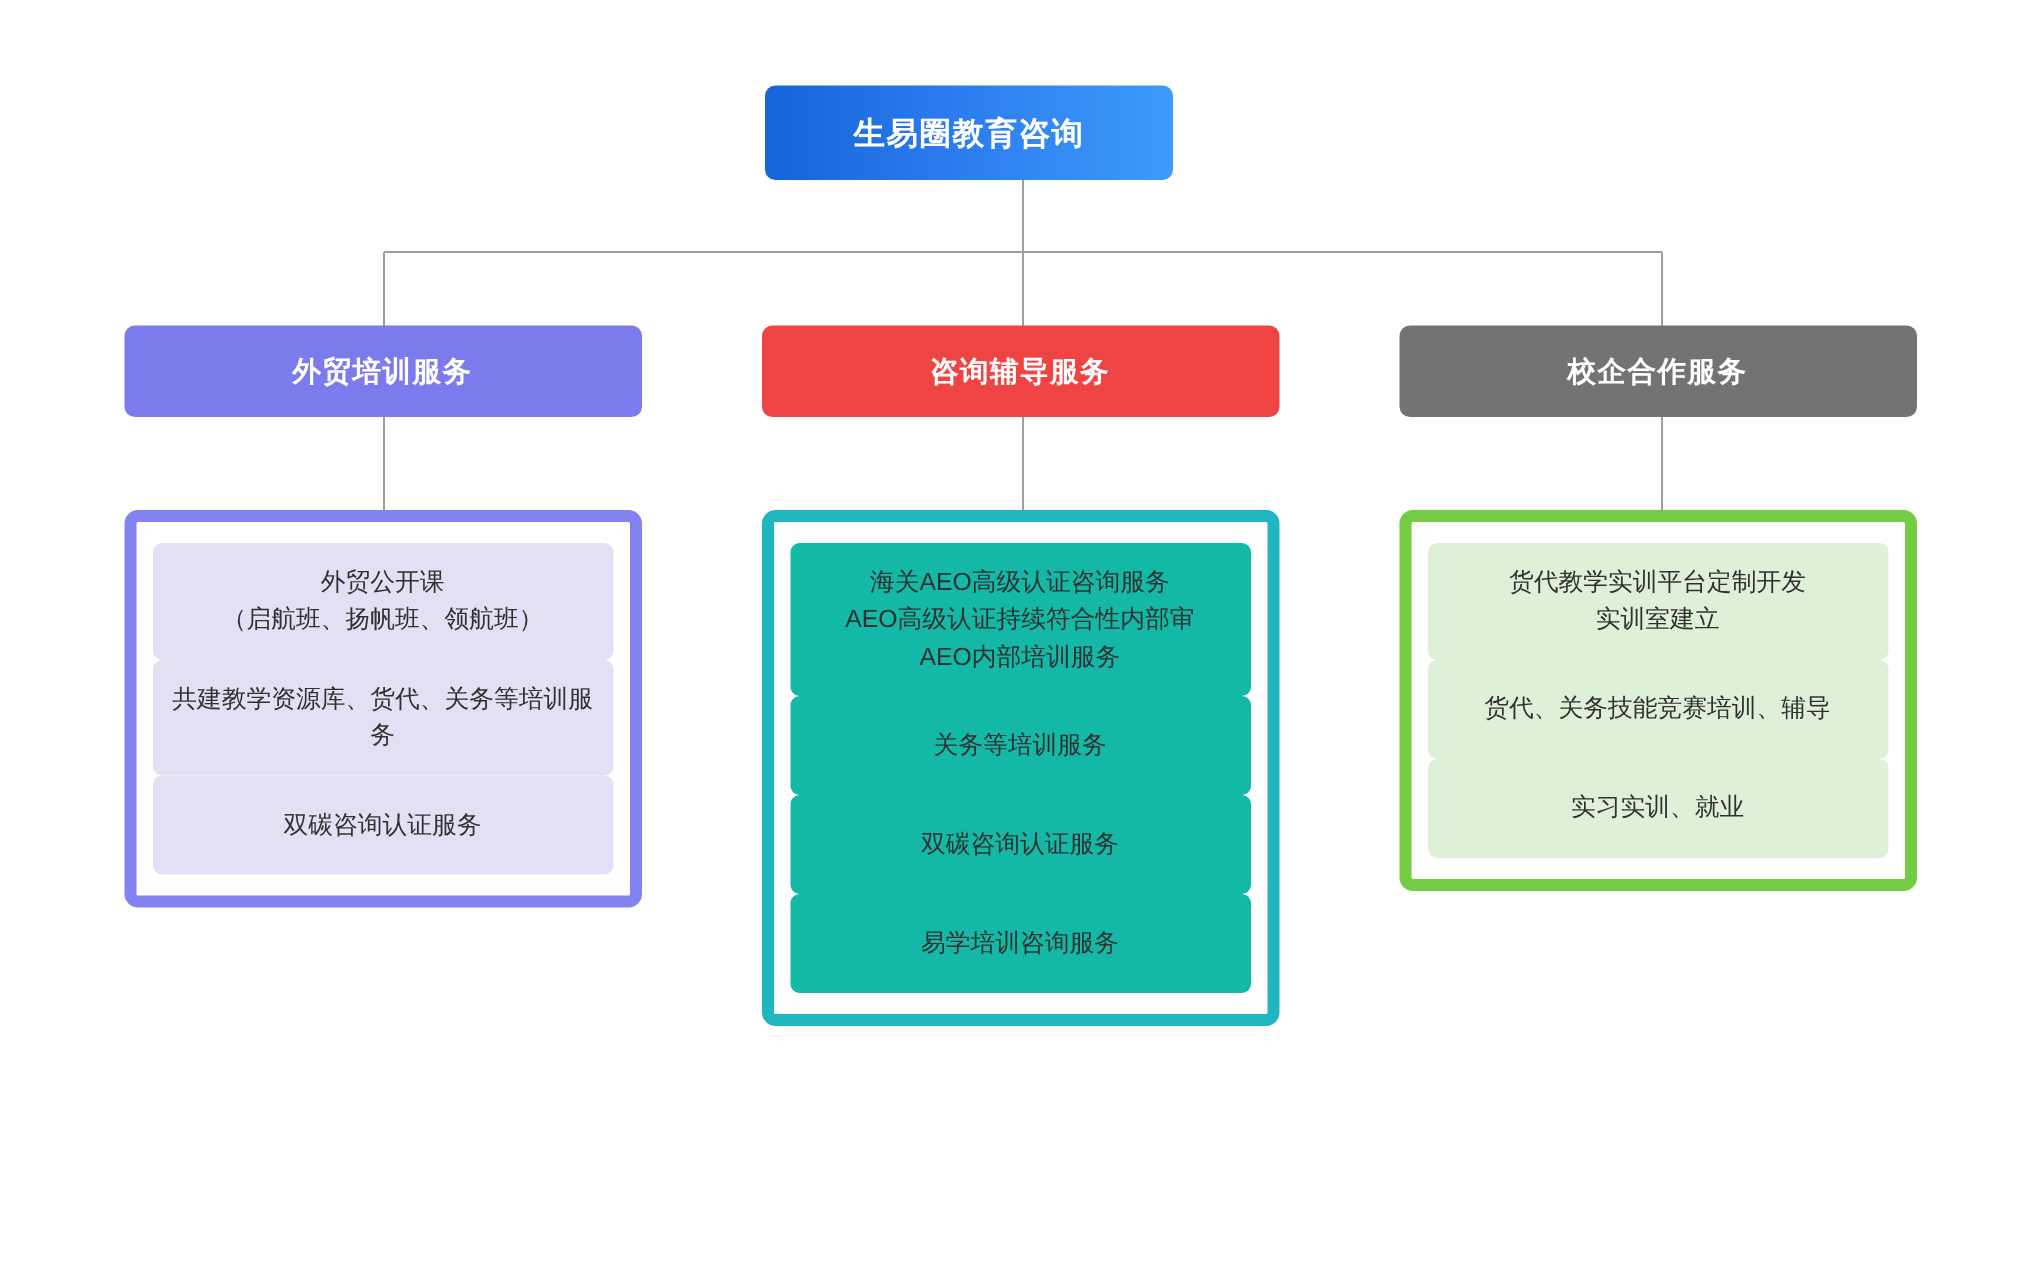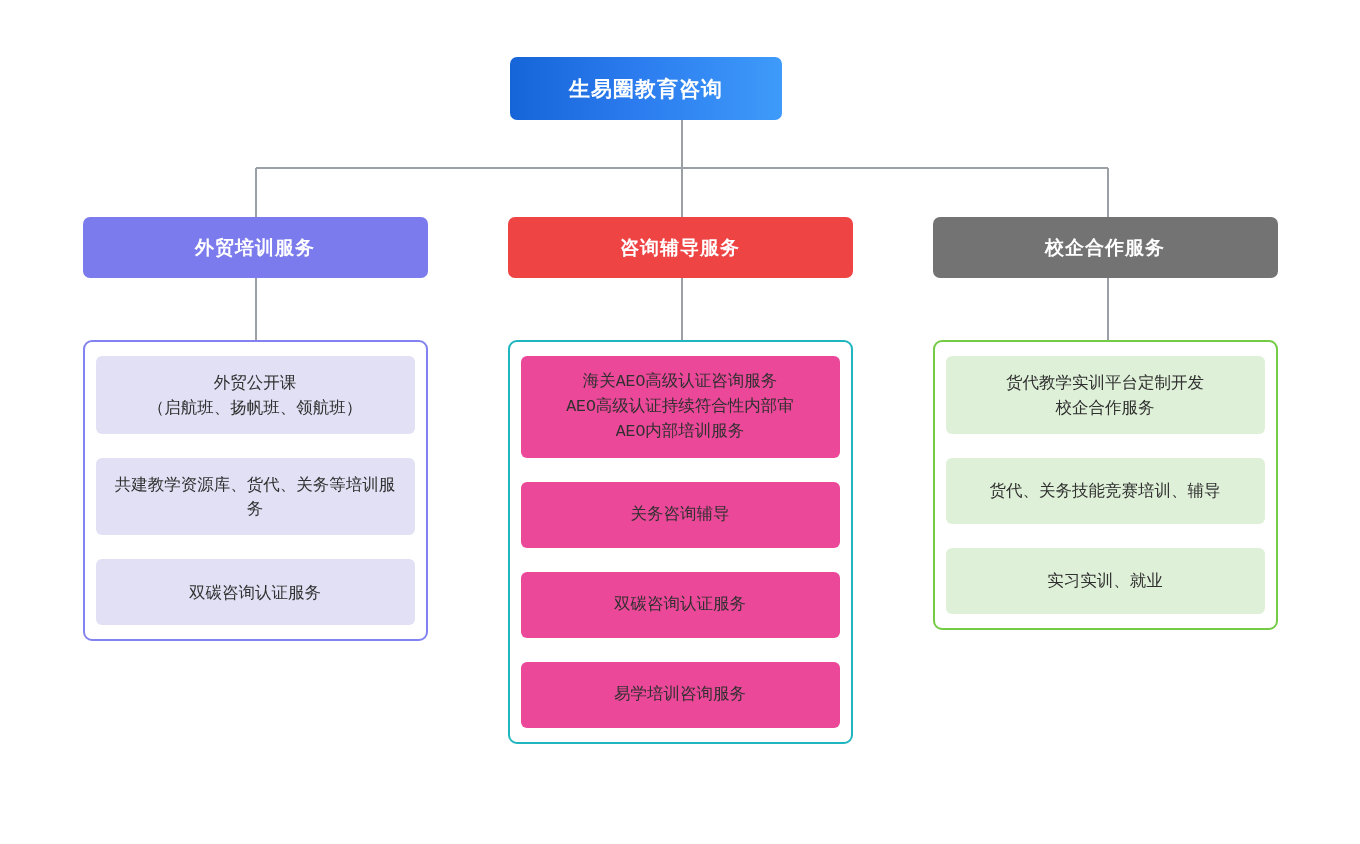--- a/index.html
+++ b/index.html
@@ -85,26 +85,26 @@
   }
 
   .col-gap {
     height: 62px;
     width: 1px;
   }
 
   .col-body {
     width: 345px;
     border-radius: 9px;
-    border: 2px solid #0c4a6e;
+    border: 8px solid #0c4a6e;
     box-sizing: border-box;
     padding: 14px 11px 14px 11px;
     display: flex;
     flex-direction: column;
-    gap: 24px;
+    gap: 0;
     background: #ffffff;
   }
 
   .item-card {
     border-radius: 6px;
     box-sizing: border-box;
     display: flex;
     align-items: center;
     justify-content: center;
     text-align: center;
@@ -119,21 +119,21 @@
   }
 
   
   .col-1 .col-header { background: #7b7bee; }
   .col-1 .col-body   { border-color: #8282f0; }
   .col-1 .item-card  { background: #e2e0f5; }
 
   
   .col-2 .col-header { background: #ef4444; }
   .col-2 .col-body   { border-color: #20b6bf; }
-  .col-2 .item-card  { background: #ec4899; font-family: Liberation Mono, monospace; }
+  .col-2 .item-card  { background: #14b8a6; }
 
   
   .col-3 .col-header { background: #737373; }
   .col-3 .col-body   { border-color: #73cc43; }
   .col-3 .item-card  { background: #dff0d8; }
 </style>
 </head>
 <body>
 
 <div id="chart-root">
@@ -185,40 +185,40 @@
         <span class="col-header-label">咨询辅导服务</span>
       </div>
       <div class="col-gap"></div>
       <div class="col-body">
         <div class="item-card">
           <span class="item-label">海关AEO高级认证咨询服务
 AEO高级认证持续符合性内部审
 AEO内部培训服务</span>
         </div>
         <div class="item-card">
-          <span class="item-label">关务咨询辅导</span>
+          <span class="item-label">关务等培训服务</span>
         </div>
         <div class="item-card">
           <span class="item-label">双碳咨询认证服务</span>
         </div>
         <div class="item-card">
           <span class="item-label">易学培训咨询服务</span>
         </div>
       </div>
     </div>
 
     <div class="column col-3">
       <div class="col-header">
         <span class="col-header-label">校企合作服务</span>
       </div>
       <div class="col-gap"></div>
       <div class="col-body">
         <div class="item-card">
           <span class="item-label">货代教学实训平台定制开发
-校企合作服务</span>
+实训室建立</span>
         </div>
         <div class="item-card">
           <span class="item-label">货代、关务技能竞赛培训、辅导</span>
         </div>
         <div class="item-card">
           <span class="item-label">实习实训、就业</span>
         </div>
       </div>
     </div>
 

